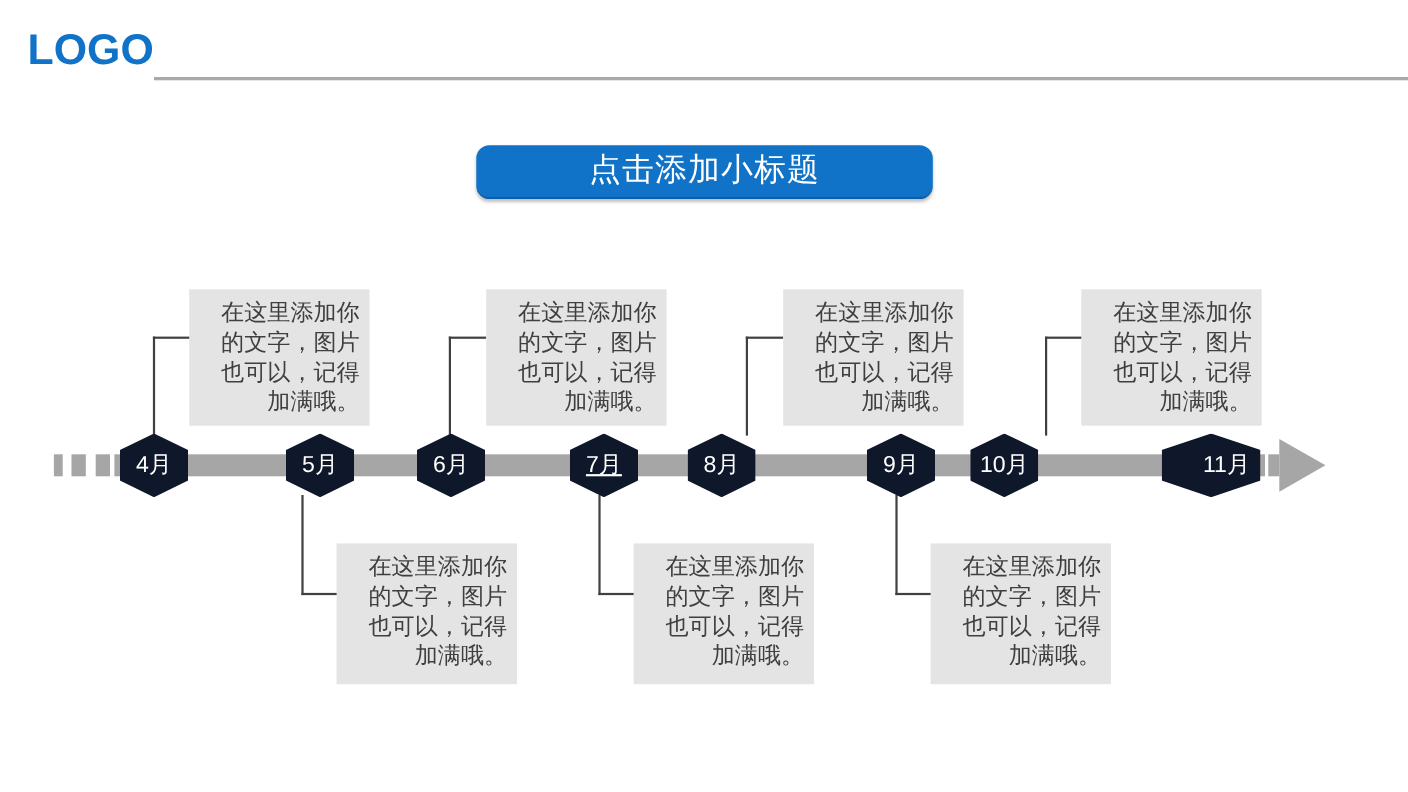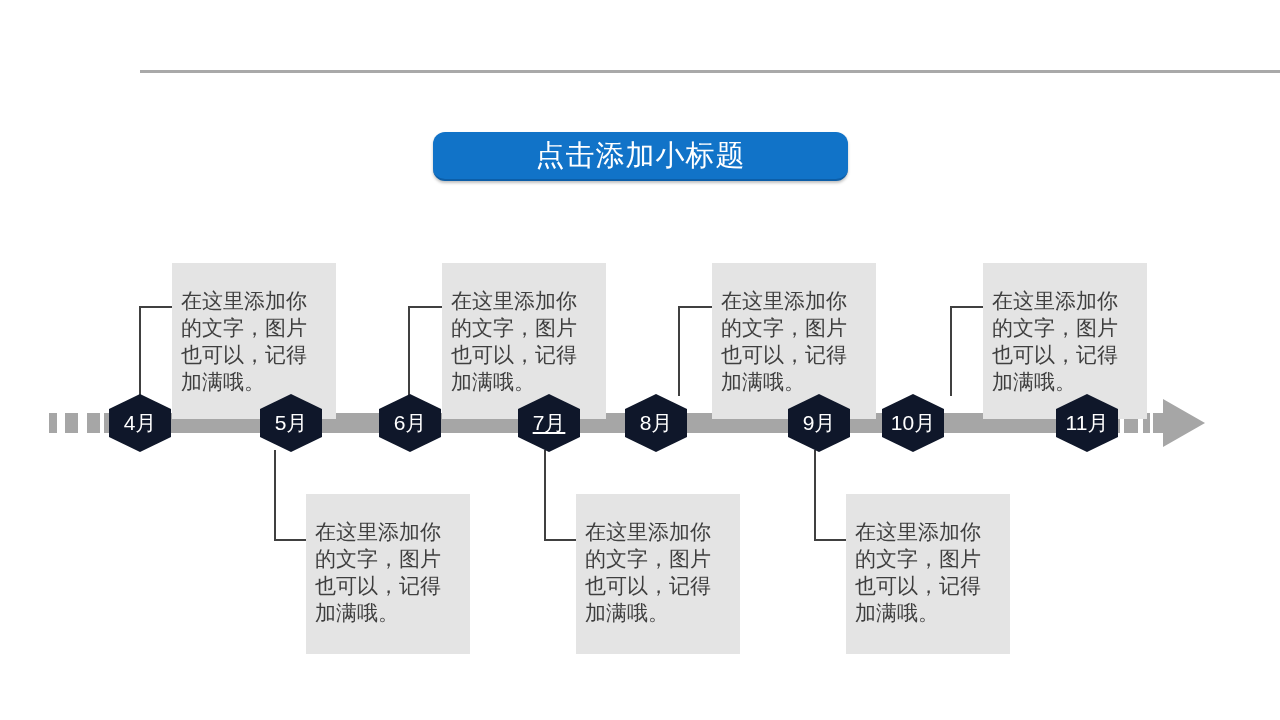--- a/index.html
+++ b/index.html
@@ -35,31 +35,33 @@
     border-left:42px solid #a6a6a6;
   }
   .hex{
     position:absolute;top:394px;width:62px;height:58px;background:#0f172a;
     clip-path:polygon(50% 0%,100% 26%,100% 74%,50% 100%,0% 74%,0% 26%);
     color:#ffffff;font-size:21px;text-align:center;line-height:58px;
   }
   .conn{position:absolute;background:#404040;}
   .tbox{
     position:absolute;width:146px;background:#e4e4e4;color:#3f3f3f;
-    font-size:21px;line-height:27px;padding:24px 9px;box-sizing:content-box;
+    font-size:21px;line-height:27px;padding:8px 9px;box-sizing:content-box;
     white-space:pre-line;
+    text-align:right;
   }
   .tbox.top{top:263px;height:108px;}
   .tbox.bottom{top:494px;height:112px;}
 </style>
 </head>
 <body>
 
 <div class="slide">
 
+  <div class="logo">LOGO</div>
   <div class="header-underline"></div>
 
   <div class="banner">点击添加小标题</div>
 
   <div class="dash" style="left:49px;width:8px;"></div>
   <div class="dash" style="left:65px;width:13px;"></div>
   <div class="dash" style="left:87px;width:13px;"></div>
   <div class="tl-bar"></div>
   <div class="dash" style="left:1124px;width:14px;"></div>
   <div class="dash" style="left:1143px;width:7px;"></div>
@@ -112,15 +114,15 @@
 也可以，记得
 加满哦。</div>
 
   <div class="hex" style="left:109px;">4月</div>
   <div class="hex" style="left:260px;">5月</div>
   <div class="hex" style="left:379px;">6月</div>
   <div class="hex" style="left:518px;text-decoration:underline;">7月</div>
   <div class="hex" style="left:625px;">8月</div>
   <div class="hex" style="left:788px;">9月</div>
   <div class="hex" style="left:882px;">10月</div>
-  <div class="hex" style="left:1056px;">11月</div>
+  <div class="hex" style="left:1056px;padding-left:28px;">11月</div>
 
 </div>
 
 </body></html>

